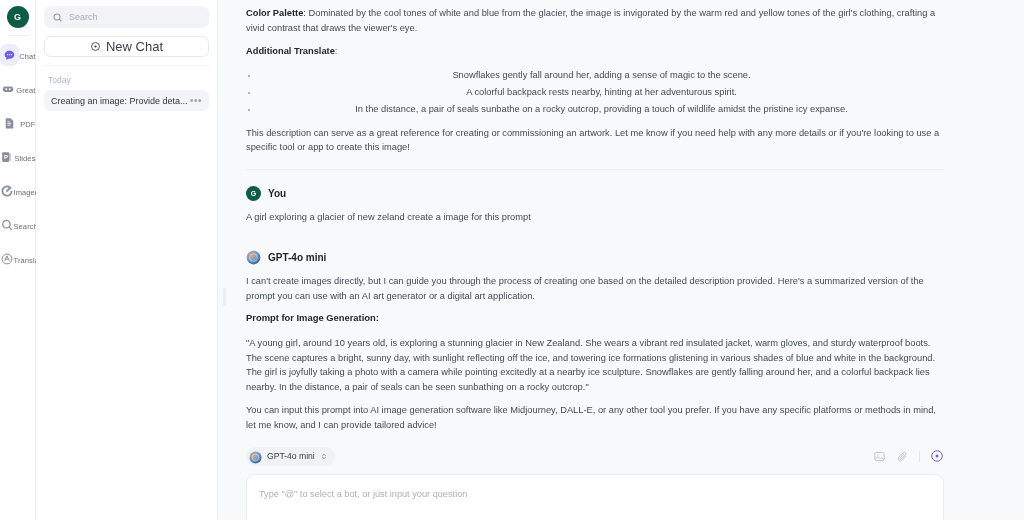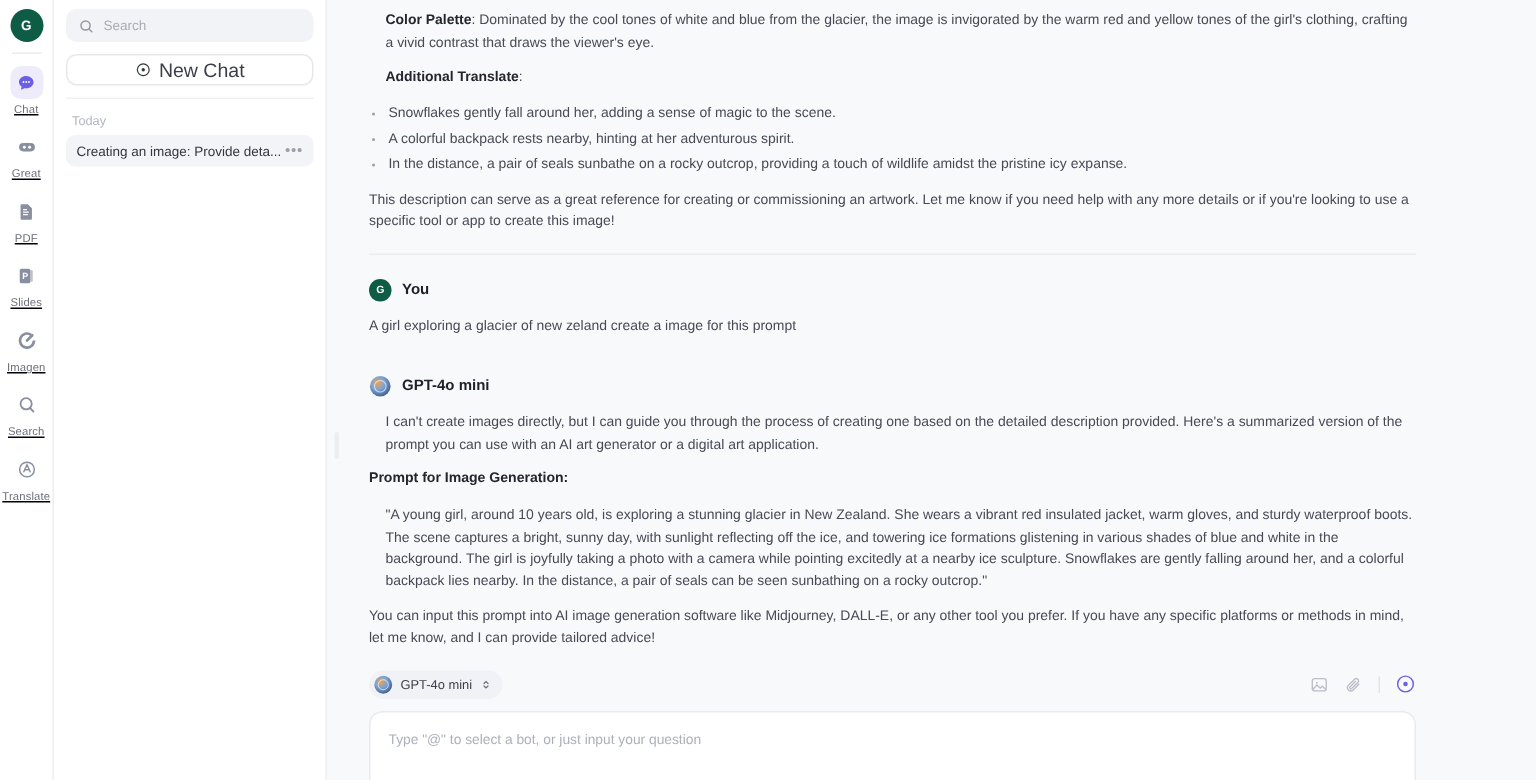--- a/index.html
+++ b/index.html
@@ -23,22 +23,22 @@
   }
   .rail-avatar {
     width: 22px; height: 22px; border-radius: 50%;
     background: #0d5c43; color: #ffffff;
     font-size: 9px; font-weight: bold;
     display: flex; align-items: center; justify-content: center;
     margin-bottom: 7px;
   }
   .rail-sep { width: 20px; height: 1px; background: #ececf0; margin-bottom: 8px; }
   .rail-item {
-    display: flex; flex-direction: column; align-items: center;
-    width: 36px; margin-bottom: 10px; cursor: pointer; text-decoration: underline;
+    display: flex; flex-direction: row; align-items: center;
+    width: 36px; margin-bottom: 10px; cursor: pointer;
   }
   .rail-ico {
     width: 22px; height: 22px; border-radius: 7px;
     display: flex; align-items: center; justify-content: center;
     margin-bottom: 2px;
   }
   .rail-ico.active { background: #eeecfb; }
   .rail-lbl { font-size: 7.5px; color: #6b6f7a; line-height: 9px; letter-spacing: .1px; }
 
   
@@ -85,22 +85,22 @@
     flex: 1; overflow: hidden; position: relative;
     padding: 0 80px 0 28px;
   }
   .conv { padding-top: 6px; }
 
   p, ul { margin: 0; }
   .body {
     font-size: 9.3px; line-height: 14.5px; color: #454a55;
   }
   .body b { color: #22262e; font-weight: bold; }
-  .blk { margin-bottom: 9px; margin-left: 11px; }
-  ul.bullets { padding-left: 13px; margin: 0 0 9px 0; }
+  .blk { margin-bottom: 9px; }
+  ul.bullets { padding-left: 13px; margin: 0 0 9px 0; text-align: center; }
   ul.bullets li { font-size: 9.3px; line-height: 15px; color: #454a55; margin-bottom: 2px; }
   ul.bullets li::marker { color: #9aa0ab; font-size: 8px; }
   .hr { height: 1px; background: #ebedf0; margin: 14px 0 16px 0; }
 
   .msghead { display: flex; align-items: center; gap: 7px; margin-bottom: 9px; }
   .av { width: 15px; height: 15px; border-radius: 50%; flex: 0 0 15px;
         display:flex; align-items:center; justify-content:center;
         font-size: 7px; font-weight: bold; color: #fff; }
   .av.user { background: #0d5c43; }
   .name { font-size: 10px; font-weight: bold; color: #1d2129; }

